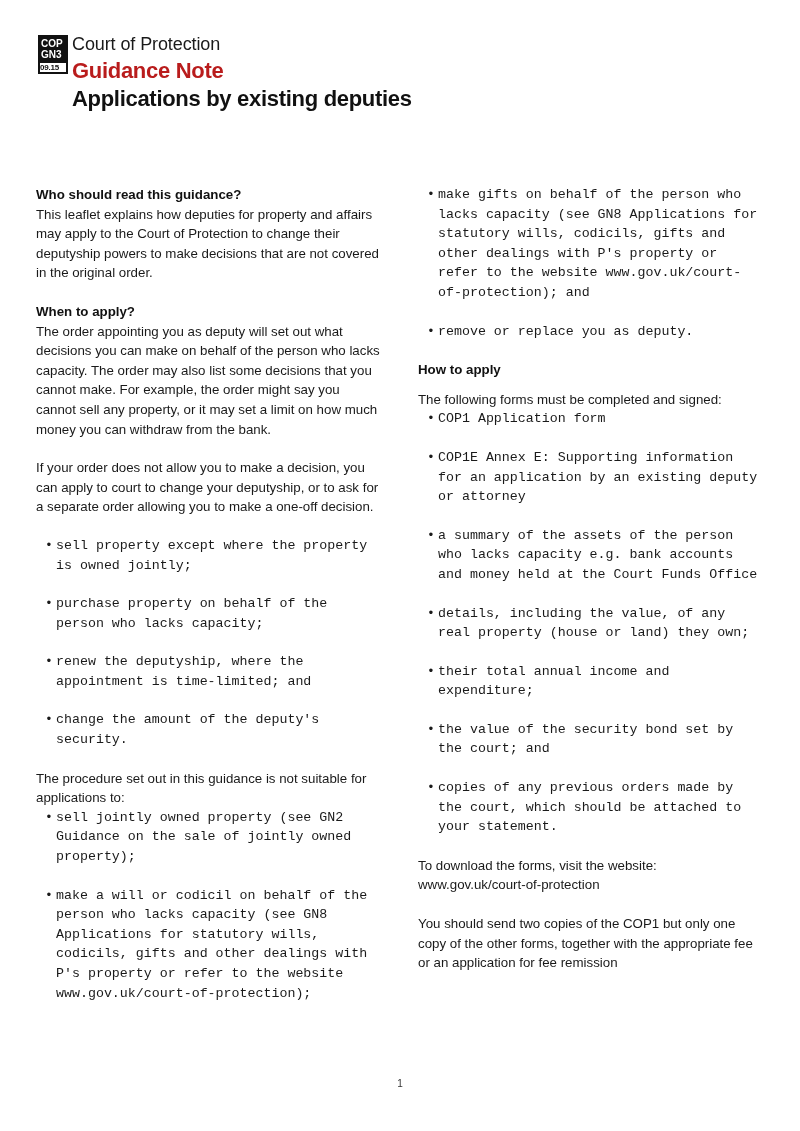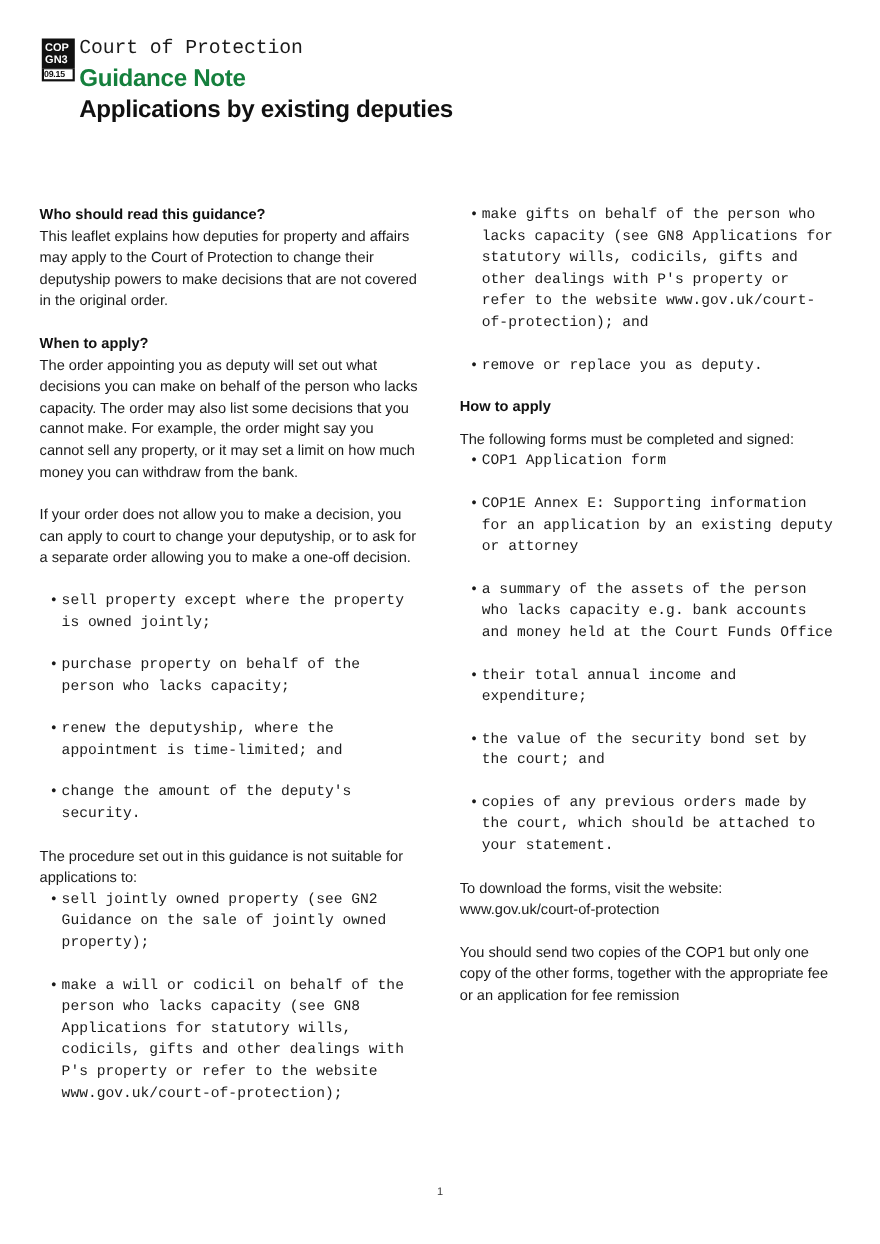--- a/index.html
+++ b/index.html
@@ -62,27 +62,26 @@
     left: 34px;
     top: 0;
   }
   .org-name {
     font-size: 18px;
     line-height: 22px;
     font-weight: normal;
     color: #1a1a1a;
     letter-spacing: -0.1px;
     white-space: nowrap;
-    font-family: Liberation Mono, monospace;
   }
   .doc-type {
     font-size: 22px;
     line-height: 28px;
     font-weight: bold;
-    color: #15803d;
+    color: #b91c1c;
     letter-spacing: -0.3px;
     margin-top: 2px;
     white-space: nowrap;
   }
   .doc-title {
     font-size: 22px;
     line-height: 28px;
     font-weight: bold;
     color: #111111;
     letter-spacing: -0.3px;
@@ -228,20 +227,21 @@
     <ul class="bullets bullet-block">
       <li>COP1 Application form</li>
       <li>COP1E Annex E: Supporting information for an application by an existing deputy or attorney</li>
     </ul>
 
     <div class="gap-sm"></div>
 
 
     <ul class="bullets bullet-block">
       <li>a summary of the assets of the person who lacks capacity e.g. bank accounts and money held at the Court Funds Office</li>
+      <li>details, including the value, of any real property (house or land) they own;</li>
       <li>their total annual income and expenditure;</li>
       <li>the value of the security bond set by the court; and</li>
       <li>copies of any previous orders made by the court, which should be attached to your statement.</li>
     </ul>
 
     <div class="gap-sm"></div>
 
     <p class="para">To download the forms, visit the website:
 www.gov.uk/court-of-protection</p>
 

